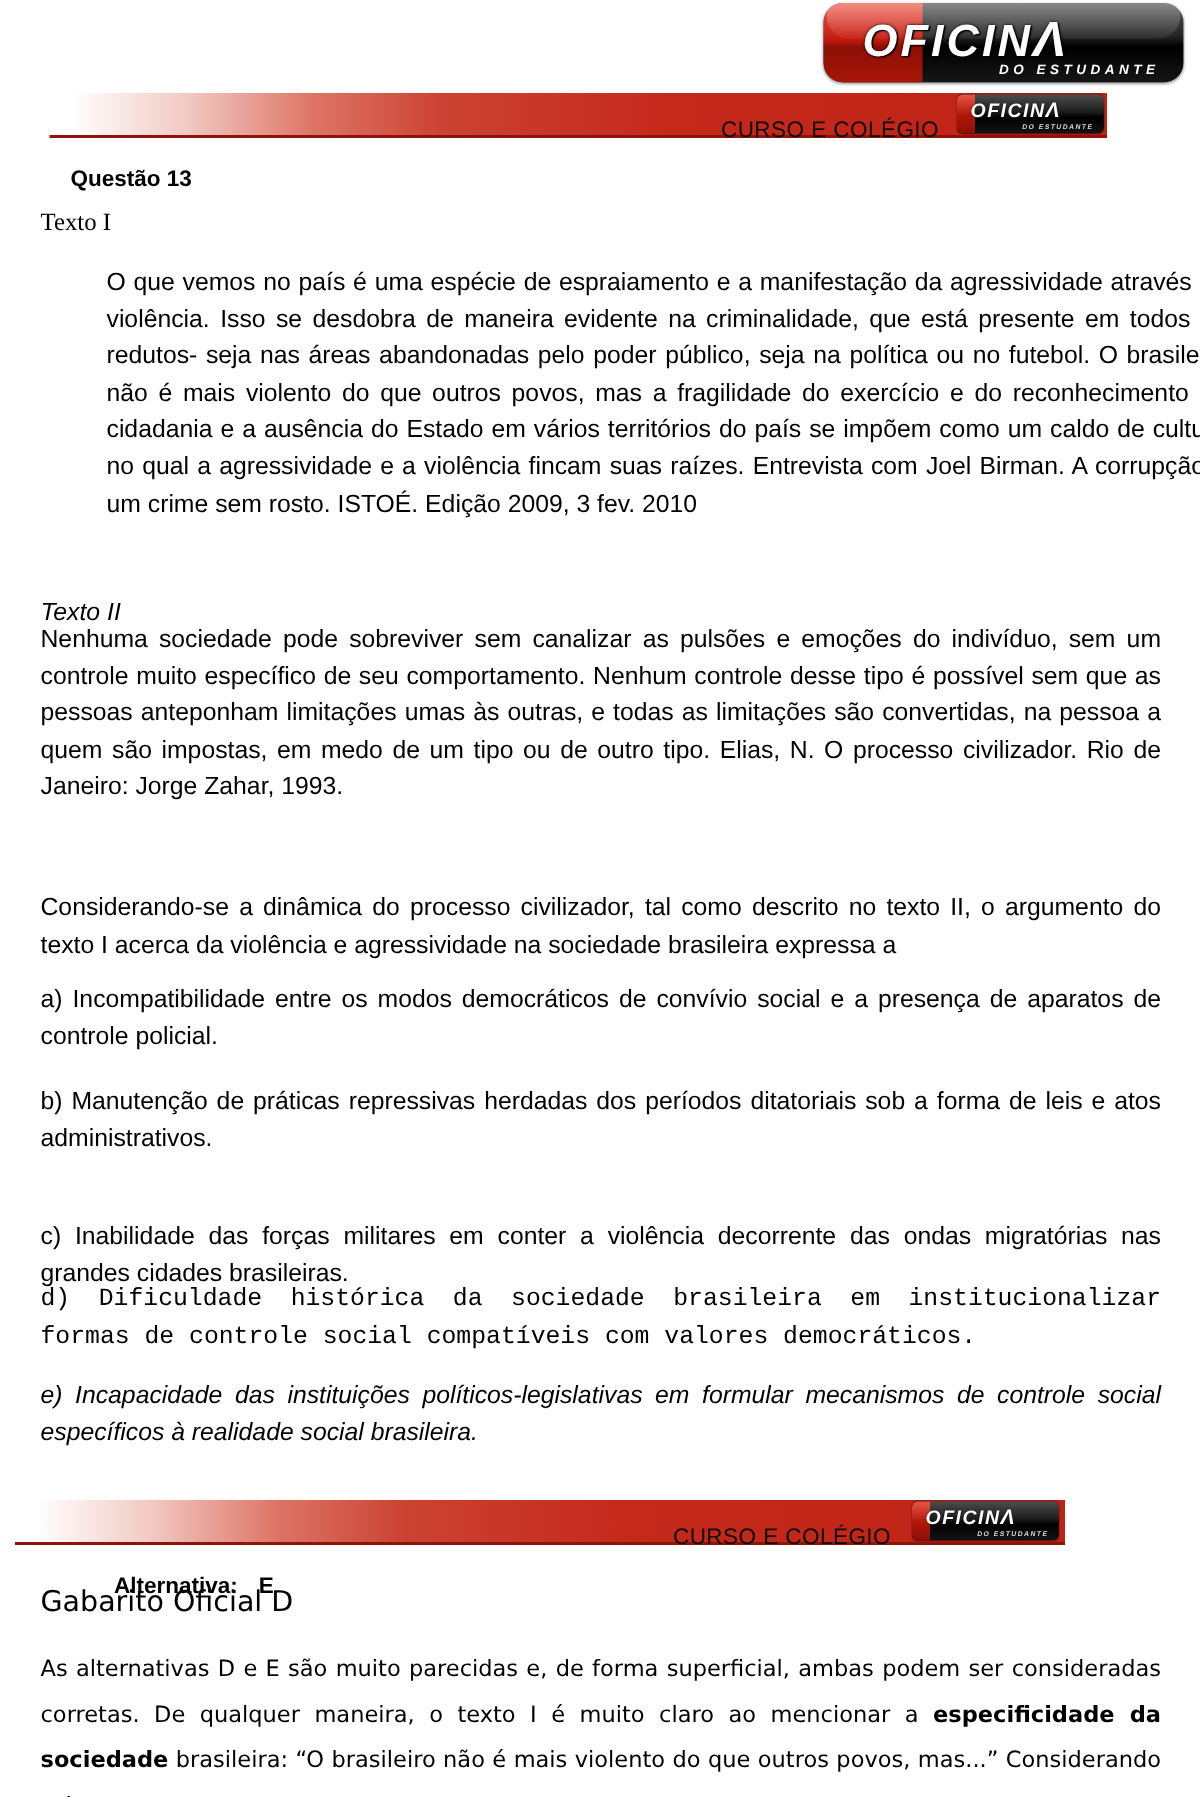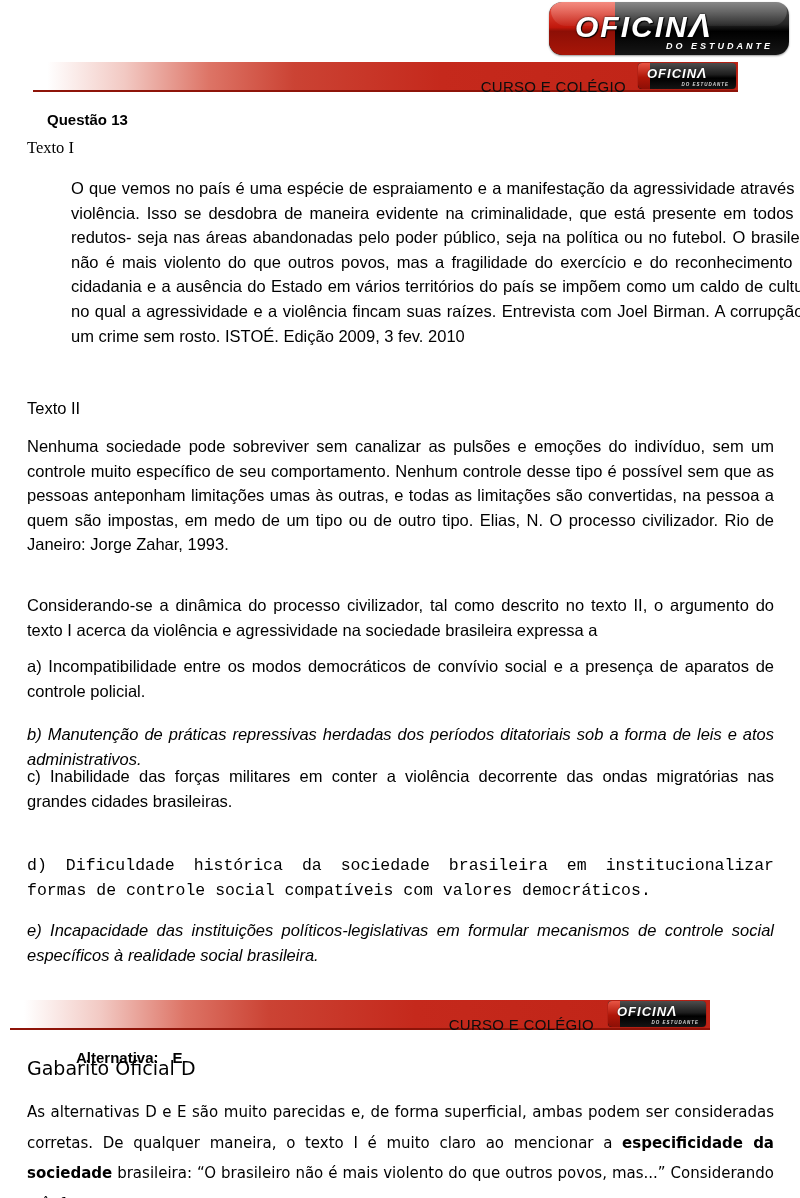--- a/index.html
+++ b/index.html
@@ -73,26 +73,26 @@
   #answer-bar{top:1000px;left:10px;width:700px;}
   #answer-bar .bar-title{left:66px;}
   #answer-bar .answer-value{margin-left:14px;}
   #answer-bar .bar-brand{right:116px;}
   #answer-bar .logo-mini{right:4px;top:1px;}
   
   .doc{position:absolute;left:27px;width:747px;font-size:16.5px;line-height:24.6px;}
   .just{text-align:justify;}
   #texto1-label{top:136px;font-family:Liberation Serif, serif;}
   #para1{top:176px;margin-left:44px;}
-  #texto2-label{top:396px;}
-  #para2{top:434px;}
+  #texto2-label{top:396px;font-style:italic;}
+  #para2{top:414px;}
   #stem{top:593px;}
   #opt-a{top:654px;}
-  #opt-b{top:722px;font-style:italic;}
-  #opt-c{top:764px;}
+  #opt-b{top:722px;}
+  #opt-c{top:812px;}
   #opt-d{top:854px;font-family:Liberation Mono, monospace;}
   #opt-e{top:918px;font-style:italic;}
   
   #gabarito-title{
     top:1056px;font-family:"DejaVu Sans",sans-serif;font-weight:normal;font-size:19px;
   }
   #explanation{
     top:1097px;font-family:"DejaVu Sans",sans-serif;font-size:15px;line-height:30.5px;
   }
   #explanation .b{font-weight:bold;}

